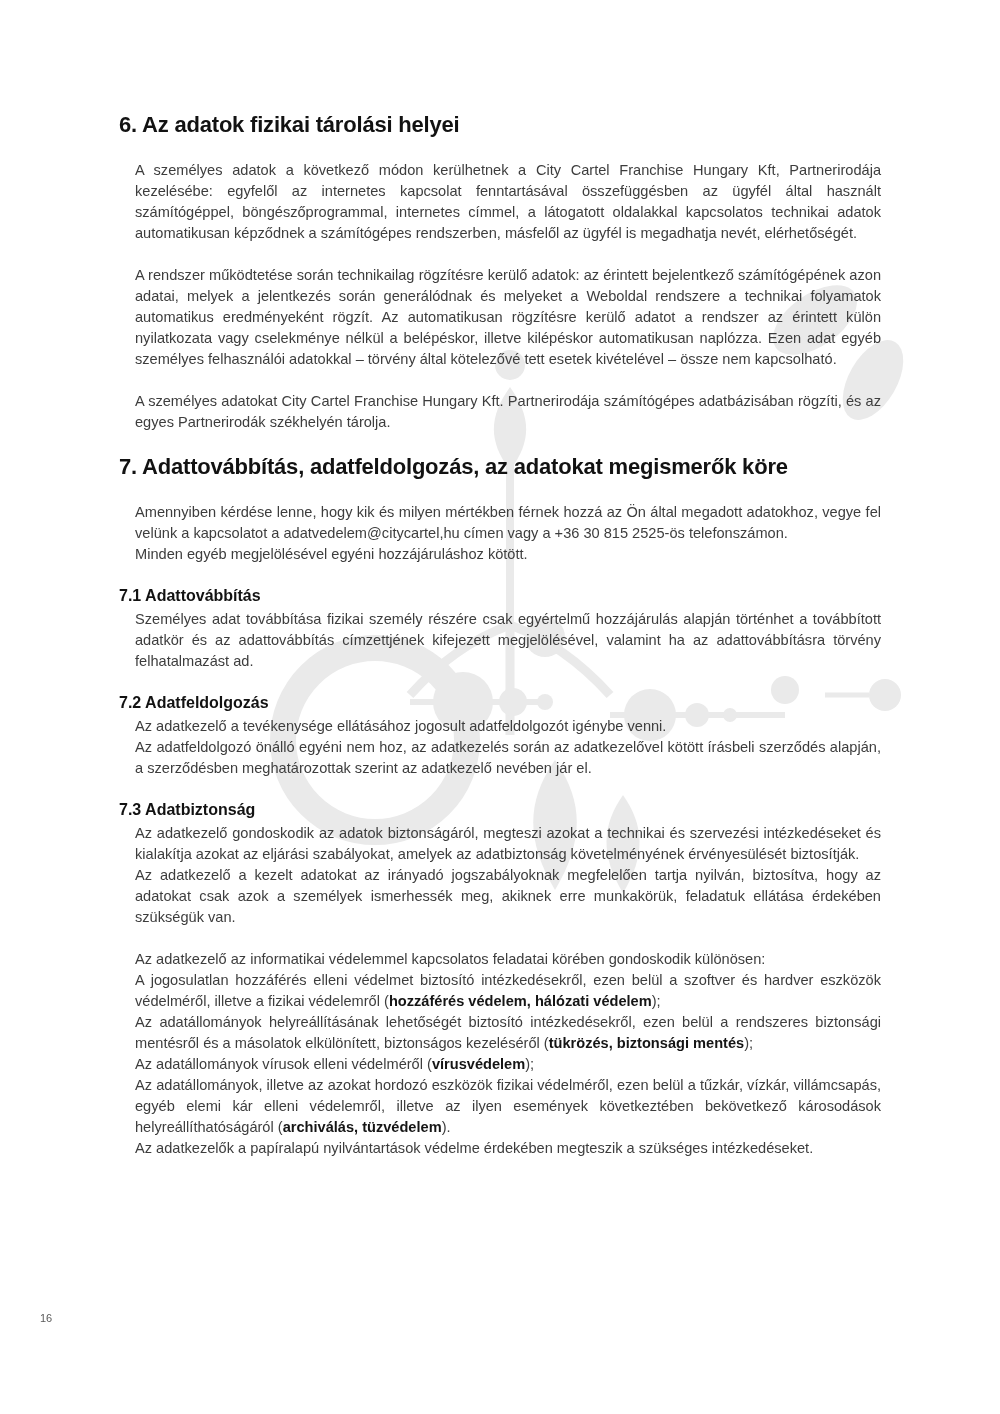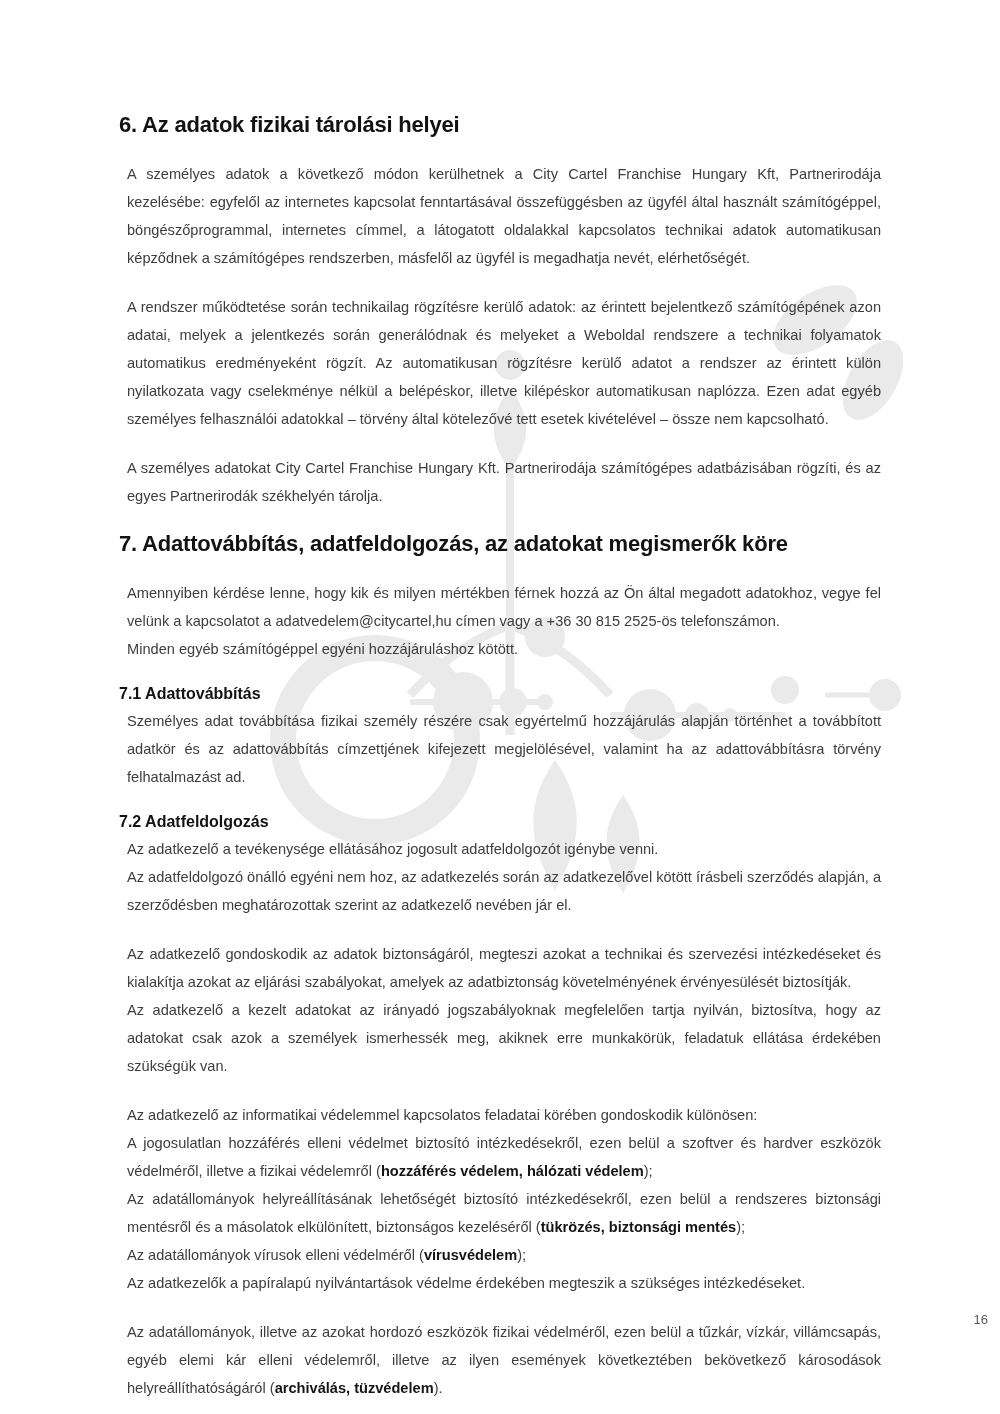--- a/index.html
+++ b/index.html
@@ -37,36 +37,37 @@
   h1.doc-h1.sec7 { margin-top: 6px; }
   h3.doc-h3 {
     font-size: 16px;
     line-height: 20px;
     font-weight: 700;
     color: #121212;
     margin: 16px 0 3px 0;
   }
   p.body {
     font-size: 14.6px;
-    line-height: 28px;
+    line-height: 21px;
     color: #3d3d3d;
     text-align: justify;
-    margin: 0 0 21px 8px;
+    margin: 0 0 21px 16px;
   }
   p.body.tight { margin-bottom: 0; }
   .b { font-weight: 700; color: #151515; }
   .pageno {
     position: absolute;
     left: 0;
     right: 0;
     top: 1312px;
-    text-align: right;
-    font-size: 13px;
+    text-align: left;
+    font-size: 11px;
     color: #5a5a5a;
     z-index: 1;
+    padding-left: 40px;
   }
 </style>
 </head>
 <body>
 
 <div class="page">
 
   <svg class="watermark" width="700" height="640" viewBox="0 0 700 640" fill="none" xmlns="http://www.w3.org/2000/svg">
     <g fill="#eaeaea" stroke="#eaeaea">
 
@@ -107,36 +108,37 @@
 
     <h1 class="doc-h1">6. Az adatok fizikai tárolási helyei</h1>
 
     <p class="body">A személyes adatok a következő módon kerülhetnek a City Cartel Franchise Hungary Kft, Partnerirodája kezelésébe: egyfelől az internetes kapcsolat fenntartásával összefüggésben az ügyfél által használt számítógéppel, böngészőprogrammal, internetes címmel, a látogatott oldalakkal kapcsolatos technikai adatok automatikusan képződnek a számítógépes rendszerben, másfelől az ügyfél is megadhatja nevét, elérhetőségét.</p>
     <p class="body">A rendszer működtetése során technikailag rögzítésre kerülő adatok: az érintett bejelentkező számítógépének azon adatai, melyek a jelentkezés során generálódnak és melyeket a Weboldal rendszere a technikai folyamatok automatikus eredményeként rögzít. Az automatikusan rögzítésre kerülő adatot a rendszer az érintett külön nyilatkozata vagy cselekménye nélkül a belépéskor, illetve kilépéskor automatikusan naplózza. Ezen adat egyéb személyes felhasználói adatokkal – törvény által kötelezővé tett esetek kivételével – össze nem kapcsolható.</p>
     <p class="body">A személyes adatokat City Cartel Franchise Hungary Kft. Partnerirodája számítógépes adatbázisában rögzíti, és az egyes Partnerirodák székhelyén tárolja.</p>
 
     <h1 class="doc-h1 sec7">7. Adattovábbítás, adatfeldolgozás, az adatokat megismerők köre</h1>
 
     <p class="body tight">Amennyiben kérdése lenne, hogy kik és milyen mértékben férnek hozzá az Ön által megadott adatokhoz, vegye fel velünk a kapcsolatot a adatvedelem@citycartel,hu címen vagy a +36 30 815 2525-ös telefonszámon.</p>
-    <p class="body">Minden egyéb számítógéppel egyéni hozzájáruláshoz kötött.</p>
+    <p class="body">Minden egyéb megjelölésével egyéni hozzájáruláshoz kötött.</p>
 
     <h3 class="doc-h3">7.1 Adattovábbítás</h3>
     <p class="body">Személyes adat továbbítása fizikai személy részére csak egyértelmű hozzájárulás alapján történhet a továbbított adatkör és az adattovábbítás címzettjének kifejezett megjelölésével, valamint ha az adattovábbításra törvény felhatalmazást ad.</p>
 
     <h3 class="doc-h3">7.2 Adatfeldolgozás</h3>
     <p class="body tight">Az adatkezelő a tevékenysége ellátásához jogosult adatfeldolgozót igénybe venni.</p>
     <p class="body">Az adatfeldolgozó önálló egyéni nem hoz, az adatkezelés során az adatkezelővel kötött írásbeli szerződés alapján, a szerződésben meghatározottak szerint az adatkezelő nevében jár el.</p>
 
+    <h3 class="doc-h3">7.3 Adatbiztonság</h3>
     <p class="body tight">Az adatkezelő gondoskodik az adatok biztonságáról, megteszi azokat a technikai és szervezési intézkedéseket és kialakítja azokat az eljárási szabályokat, amelyek az adatbiztonság követelményének érvényesülését biztosítják.</p>
     <p class="body">Az adatkezelő a kezelt adatokat az irányadó jogszabályoknak megfelelően tartja nyilván, biztosítva, hogy az adatokat csak azok a személyek ismerhessék meg, akiknek erre munkakörük, feladatuk ellátása érdekében szükségük van.</p>
 
     <p class="body tight">Az adatkezelő az informatikai védelemmel kapcsolatos feladatai körében gondoskodik különösen:</p>
     <p class="body tight"><span>A jogosulatlan hozzáférés elleni védelmet biztosító intézkedésekről, ezen belül a szoftver és hardver eszközök védelméről, illetve a fizikai védelemről (</span><span class="b">hozzáférés védelem, hálózati védelem</span><span>);</span></p>
     <p class="body tight"><span>Az adatállományok helyreállításának lehetőségét biztosító intézkedésekről, ezen belül a rendszeres biztonsági mentésről és a másolatok elkülönített, biztonságos kezeléséről (</span><span class="b">tükrözés, biztonsági mentés</span><span>);</span></p>
     <p class="body tight"><span>Az adatállományok vírusok elleni védelméről (</span><span class="b">vírusvédelem</span><span>);</span></p>
+    <p class="body tight"><span>Az adatállományok, illetve az azokat hordozó eszközök fizikai védelméről, ezen belül a tűzkár, vízkár, villámcsapás, egyéb elemi kár elleni védelemről, illetve az ilyen események következtében bekövetkező károsodások helyreállíthatóságáról (</span><span class="b">archiválás, tüzvédelem</span><span>).</span></p>
     <p class="body">Az adatkezelők a papíralapú nyilvántartások védelme érdekében megteszik a szükséges intézkedéseket.</p>
-    <p class="body tight"><span>Az adatállományok, illetve az azokat hordozó eszközök fizikai védelméről, ezen belül a tűzkár, vízkár, villámcsapás, egyéb elemi kár elleni védelemről, illetve az ilyen események következtében bekövetkező károsodások helyreállíthatóságáról (</span><span class="b">archiválás, tüzvédelem</span><span>).</span></p>
 
   </div>
 
   <div class="pageno">16</div>
 
 </div>
 
 </body></html>

